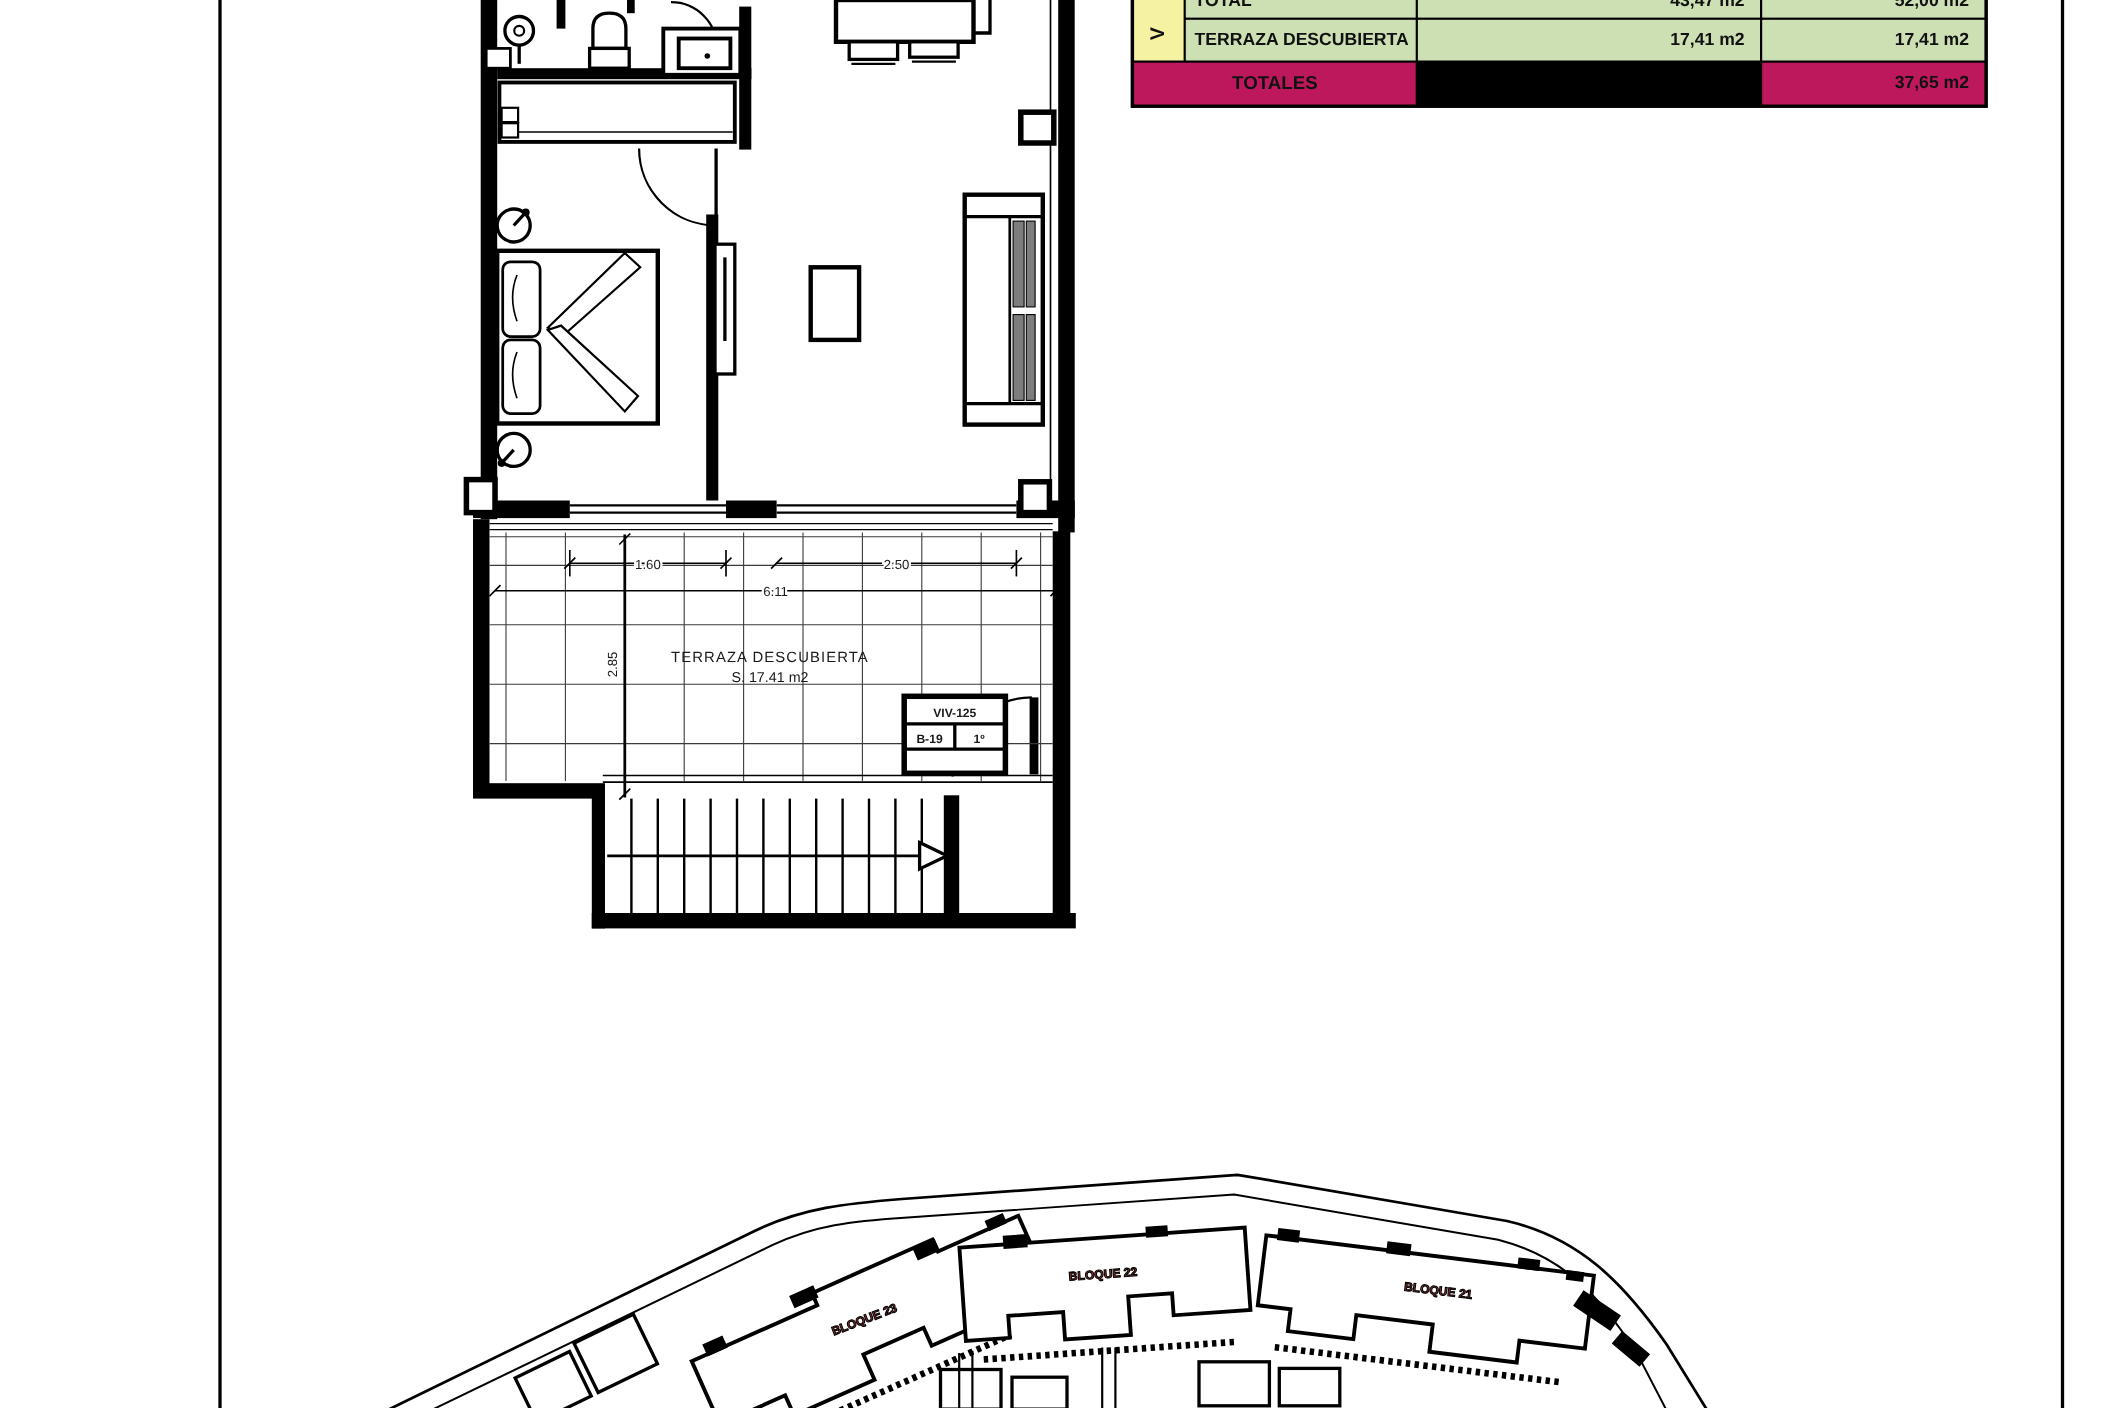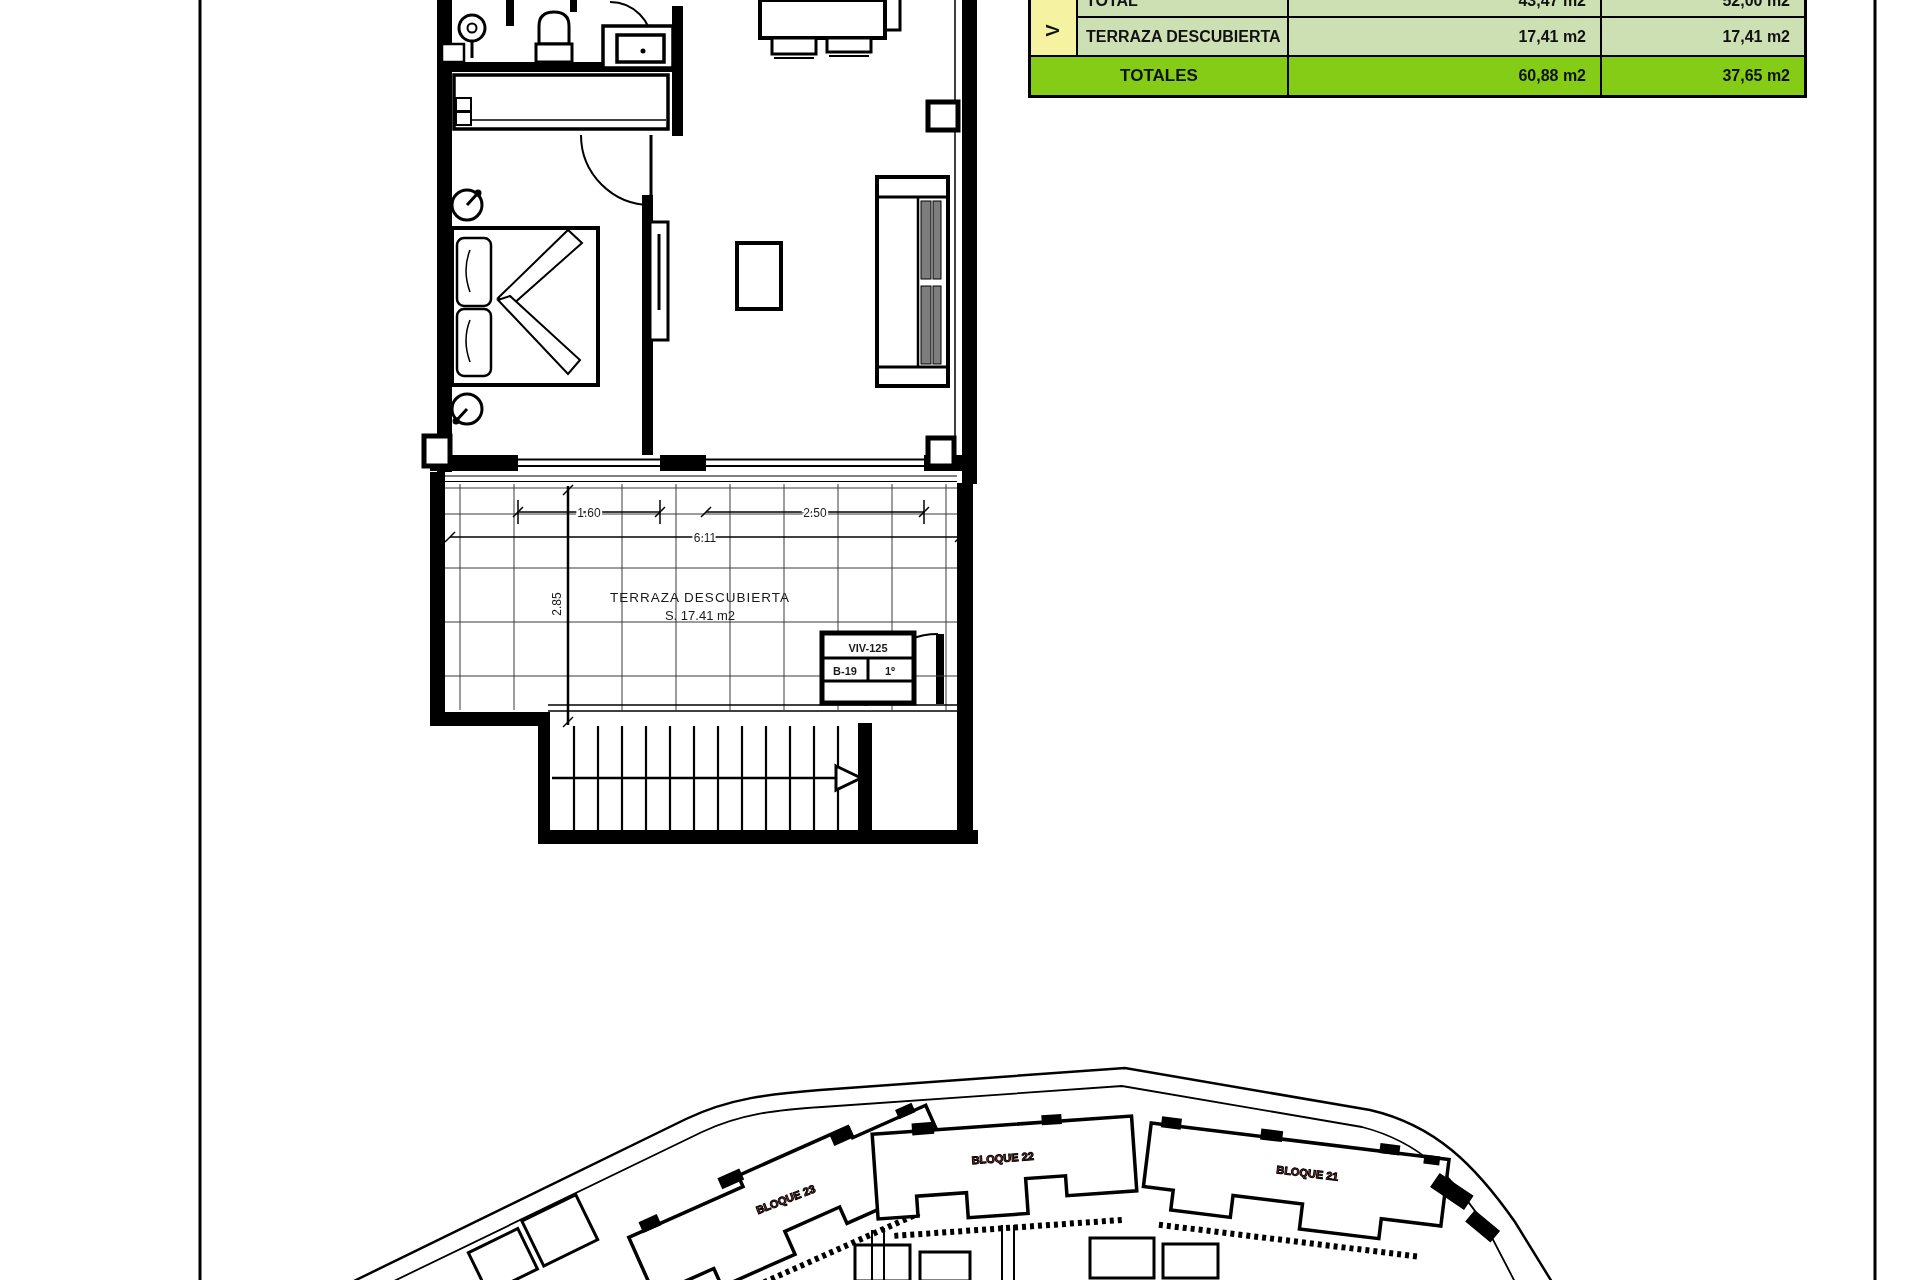--- a/index.html
+++ b/index.html
@@ -14,21 +14,21 @@
     grid-template-columns:45px 209px 311px 202px;
     grid-template-rows:31px 37px 38px;
     border:3px solid #000;
     background:#000;
     grid-gap:2px;
     font-weight:bold; color:#111; font-size:16px;
   }
   .area-table .cell{display:flex;align-items:center;box-sizing:border-box;}
   .c-green{background:#cde0b4;}
   .c-yellow{background:#f5f2a1;}
-  .c-gray{background:#84cc16;}
+  .c-gray{background:#be185d;}
   .lab{padding-left:8px;}
   .val{justify-content:flex-end;padding-right:14px;}
   .tot{justify-content:center;font-size:17px;}
   .ycell{grid-row:1/3;grid-column:1;align-items:flex-start;justify-content:center;padding-top:20px;}
   .vtext{display:inline-block;transform:rotate(-90deg);font-size:18px;}
 
   
   text{font-family:"Liberation Sans", sans-serif;}
   .t-dark{fill:#1a1a1a;}
   .dim{font-size:12px; paint-order:stroke; stroke:#ffffff; stroke-width:4px; text-anchor:middle;}
@@ -46,21 +46,20 @@
   </div>
   <div class="cell c-green lab" style="grid-row:1;grid-column:2;">TOTAL</div>
   <div class="cell c-green val" style="grid-row:1;grid-column:3;">43,47 m2</div>
   <div class="cell c-green val" style="grid-row:1;grid-column:4;">52,00 m2</div>
 
   <div class="cell c-green lab" style="grid-row:2;grid-column:2;">TERRAZA DESCUBIERTA</div>
   <div class="cell c-green val" style="grid-row:2;grid-column:3;">17,41 m2</div>
   <div class="cell c-green val" style="grid-row:2;grid-column:4;">17,41 m2</div>
 
   <div class="cell c-gray tot" style="grid-row:3;grid-column:1/3;">TOTALES</div>
-  <div class="cell c-gray val" style="grid-row:3;grid-column:3;">60,88 m2</div>
   <div class="cell c-gray val" style="grid-row:3;grid-column:4;">37,65 m2</div>
 </div>
 
 <svg id="plan-svg" width="1920" height="1280" viewBox="0 0 1920 1280">
 
   <g stroke="#000" stroke-width="3">
     <line x1="200" y1="0" x2="200" y2="1280"></line>
     <line x1="1875" y1="0" x2="1875" y2="1280"></line>
   </g>
 

